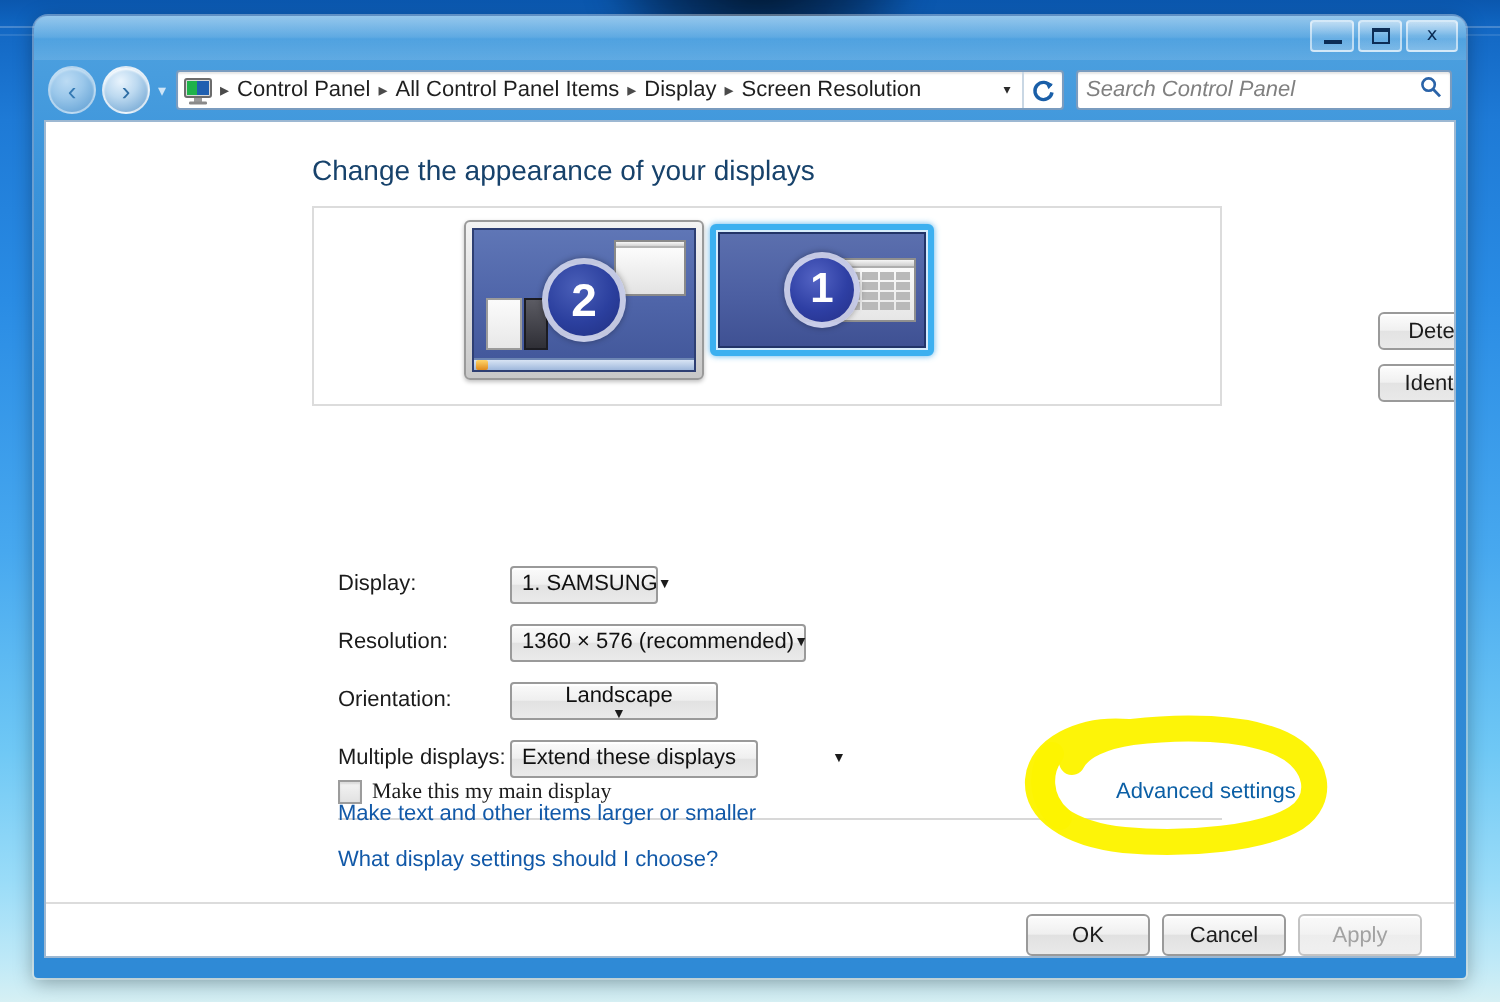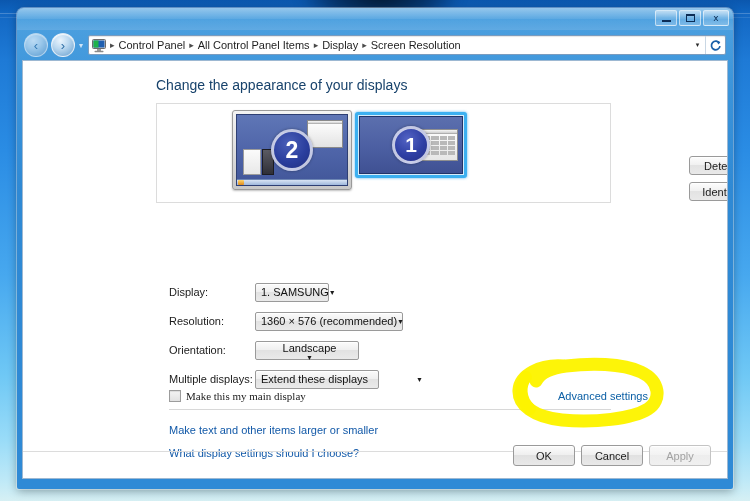--- a/index.html
+++ b/index.html
@@ -287,30 +287,30 @@
   .adv-link {
     position: absolute; left: 535px; top: 329px;
     font-size: 11px; color: #0b5fa5;
   }
 
   .hr {
     position: absolute; left: 146px; top: 348px; width: 442px;
     height: 1px; background: #d8d8d8;
   }
 
-  .links { position: absolute; left: 146px; top: 363px; }
+  .links { position: absolute; left: 146px; top: 340px; }
   .lnk { display: block; font-size: 11px; color: #1259a8; margin-bottom: 11px; }
 
   
   .bottom-sep {
     position: absolute; left: 0; right: 0; top: 390px;
     height: 1px; background: #dcdcdc;
   }
   .bottom-bar {
-    position: absolute; right: 16px; top: 384px;
+    position: absolute; right: 16px; top: 396px;
     display: flex; gap: 6px;
   }
   .bbtn {
     width: 62px; height: 21px;
     font-size: 11px; color: #1c1c1c;
     background: linear-gradient(180deg,#fcfcfc 0%, #efefef 48%, #e1e1e1 50%, #e9e9e9 100%);
     border: 1px solid #9a9a9a; border-radius: 3px;
     display: flex; align-items: center; justify-content: center;
     box-shadow: inset 0 1px 0 #ffffff;
   }
@@ -380,20 +380,29 @@
           <span>▾</span>
         </div>
       <div class="addr-refresh">
         <svg width="13" height="13" viewBox="0 0 13 13">
           <path d="M10.4 4.2 A4.3 4.3 0 1 0 11 7.2" fill="none" stroke="#1a5fa8" stroke-width="1.7"></path>
           <path d="M7.4 1.6 L11.4 3.0 L9.3 5.6 Z" fill="#1a5fa8"></path>
         </svg>
       </div>
     </div>
 
+    <div class="searchbox">
+      <span class="ph">Search Control Panel</span>
+      <span class="mag">
+        <svg width="11" height="11" viewBox="0 0 11 11">
+          <circle cx="4.3" cy="4.3" r="3.1" fill="none" stroke="#2a63a8" stroke-width="1.3"></circle>
+          <line x1="6.6" y1="6.6" x2="10" y2="10.2" stroke="#2a63a8" stroke-width="1.4"></line>
+        </svg>
+      </span>
+    </div>
   </div>
 
   <div class="client">
 
     <div class="page-title">Change the appearance of your displays</div>
 
     <div class="preview-panel">
 
       <div class="mon mon2">
         <div class="bezel">

